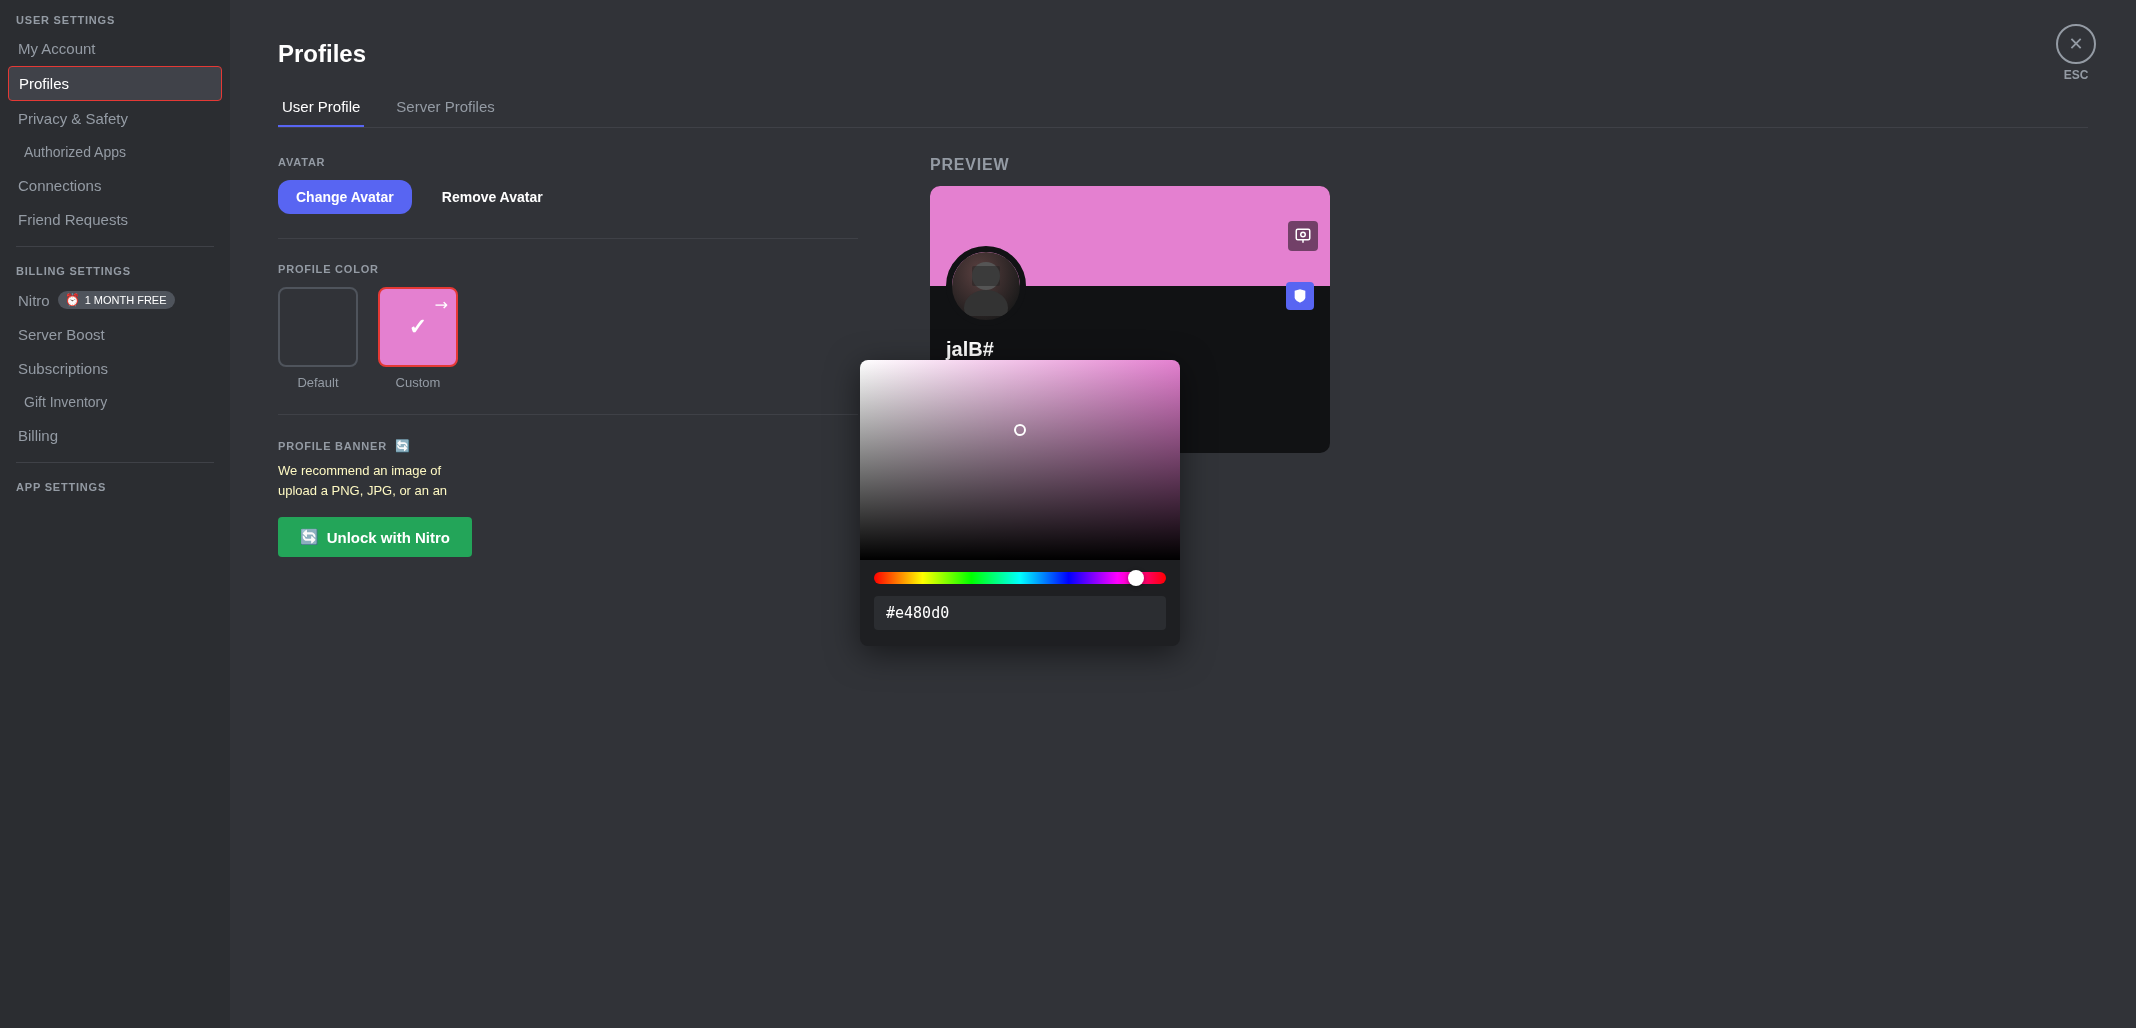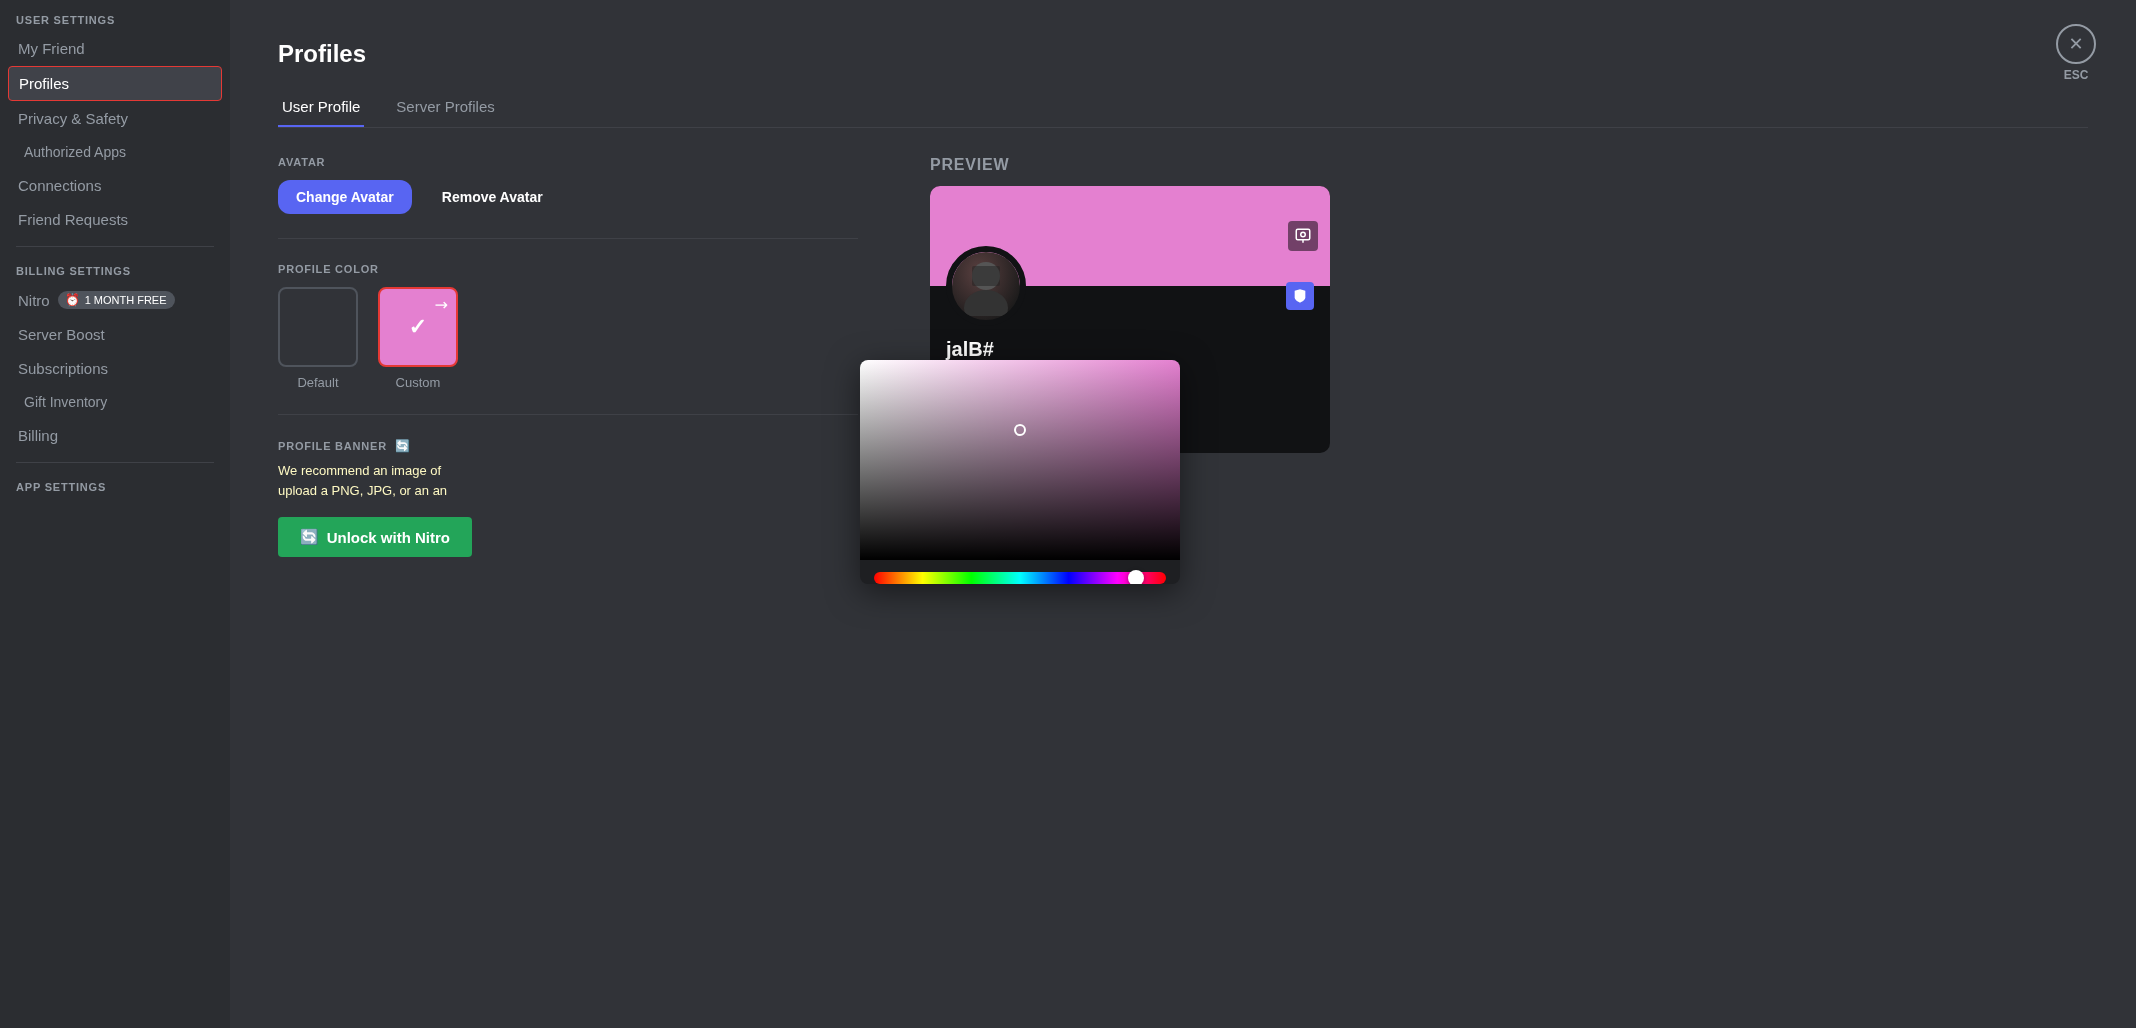--- a/index.html
+++ b/index.html
@@ -461,21 +461,21 @@
     }
   </style>
 </head>
 <body>
 
 <div class="sidebar">
 
   <div class="sidebar-section-label">USER SETTINGS</div>
 
   <div class="sidebar-item">
-    <span>My Friend</span>
+    <span>My Account</span>
   </div>
   <div class="sidebar-item active">
     <span>Profiles</span>
   </div>
   <div class="sidebar-item">
     <span>Privacy &amp; Safety</span>
   </div>
   <div class="sidebar-item sub">
     <span>Authorized Apps</span>
   </div>
@@ -624,20 +624,23 @@
 
   <div class="color-picker-popup">
     <div class="color-gradient-area" style="background: linear-gradient(to bottom, rgba(0,0,0,0) 0%, #000 100%), linear-gradient(to right, #fff 0%, #e480d0 100%);">
       <div class="color-gradient-handle" style="left: 50%; top: 35%;"></div>
     </div>
     <div class="color-hue-slider-area">
       <div class="hue-slider">
         <div class="hue-handle"></div>
       </div>
     </div>
+    <div class="color-hex-area">
+      <input class="hex-input" type="text" value="#e480d0" style="">
+    </div>
   </div>
 
 </div>
 
 <div class="esc-button">
   <div class="esc-circle">✕</div>
   <span class="esc-label">ESC</span>
 </div>
 
 </body></html>

